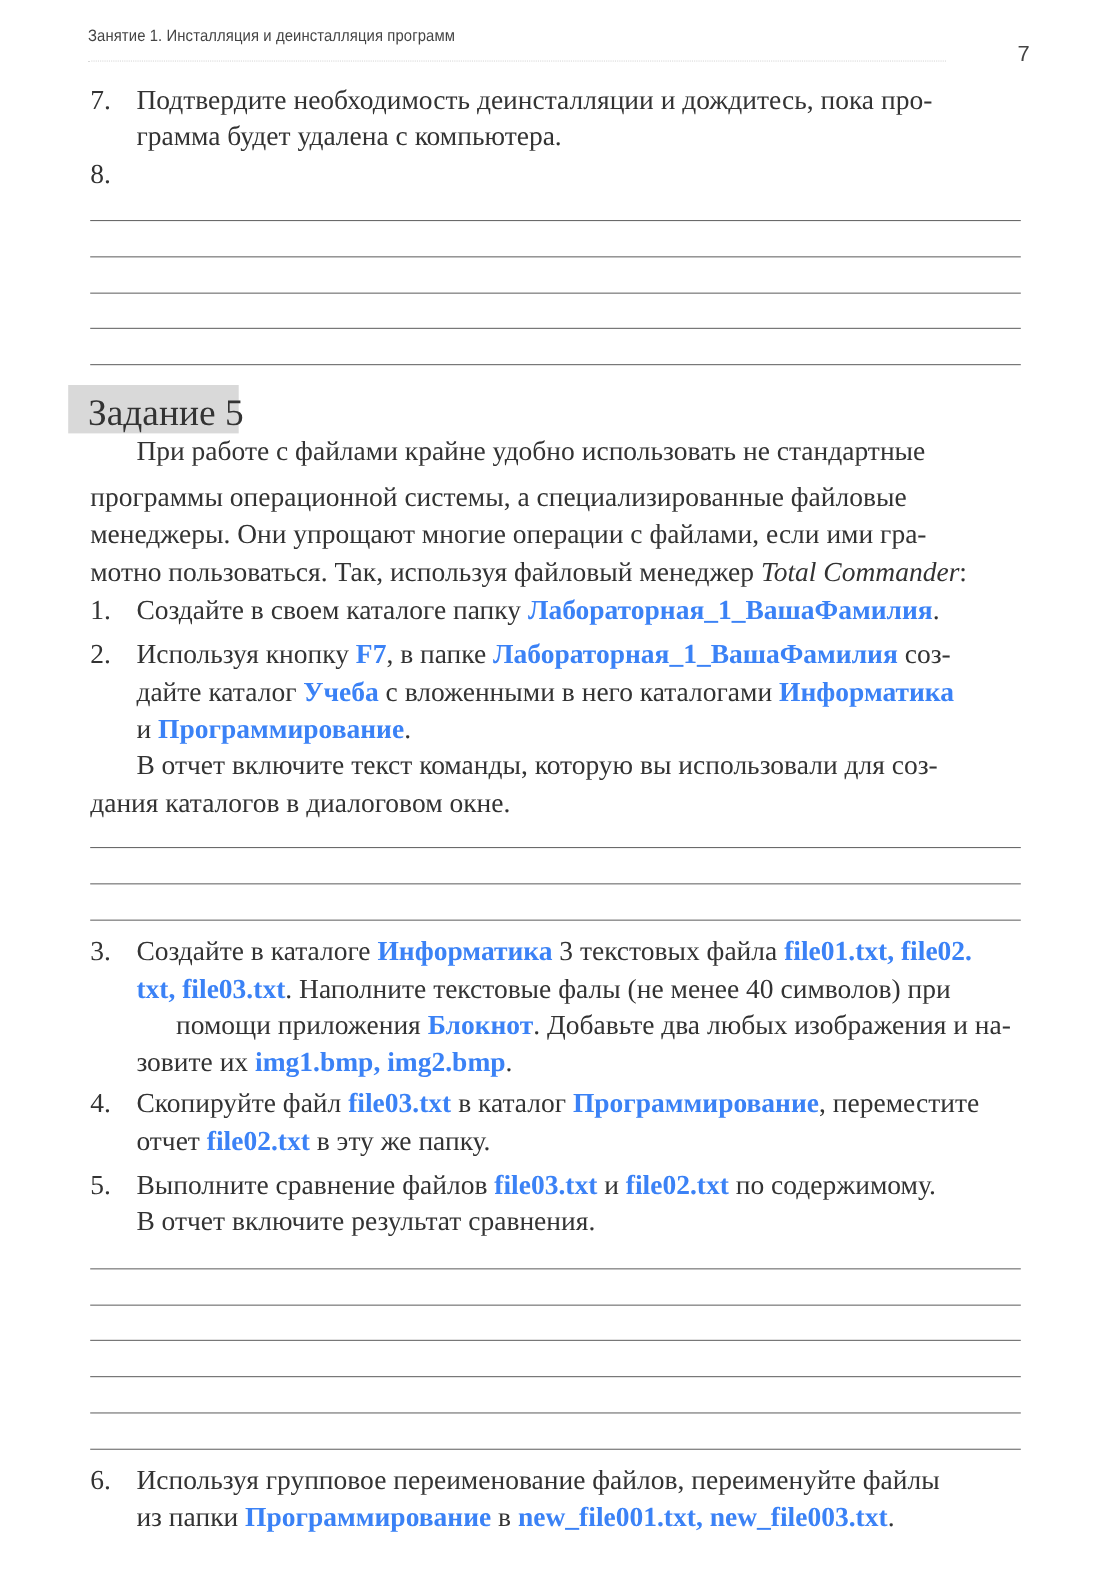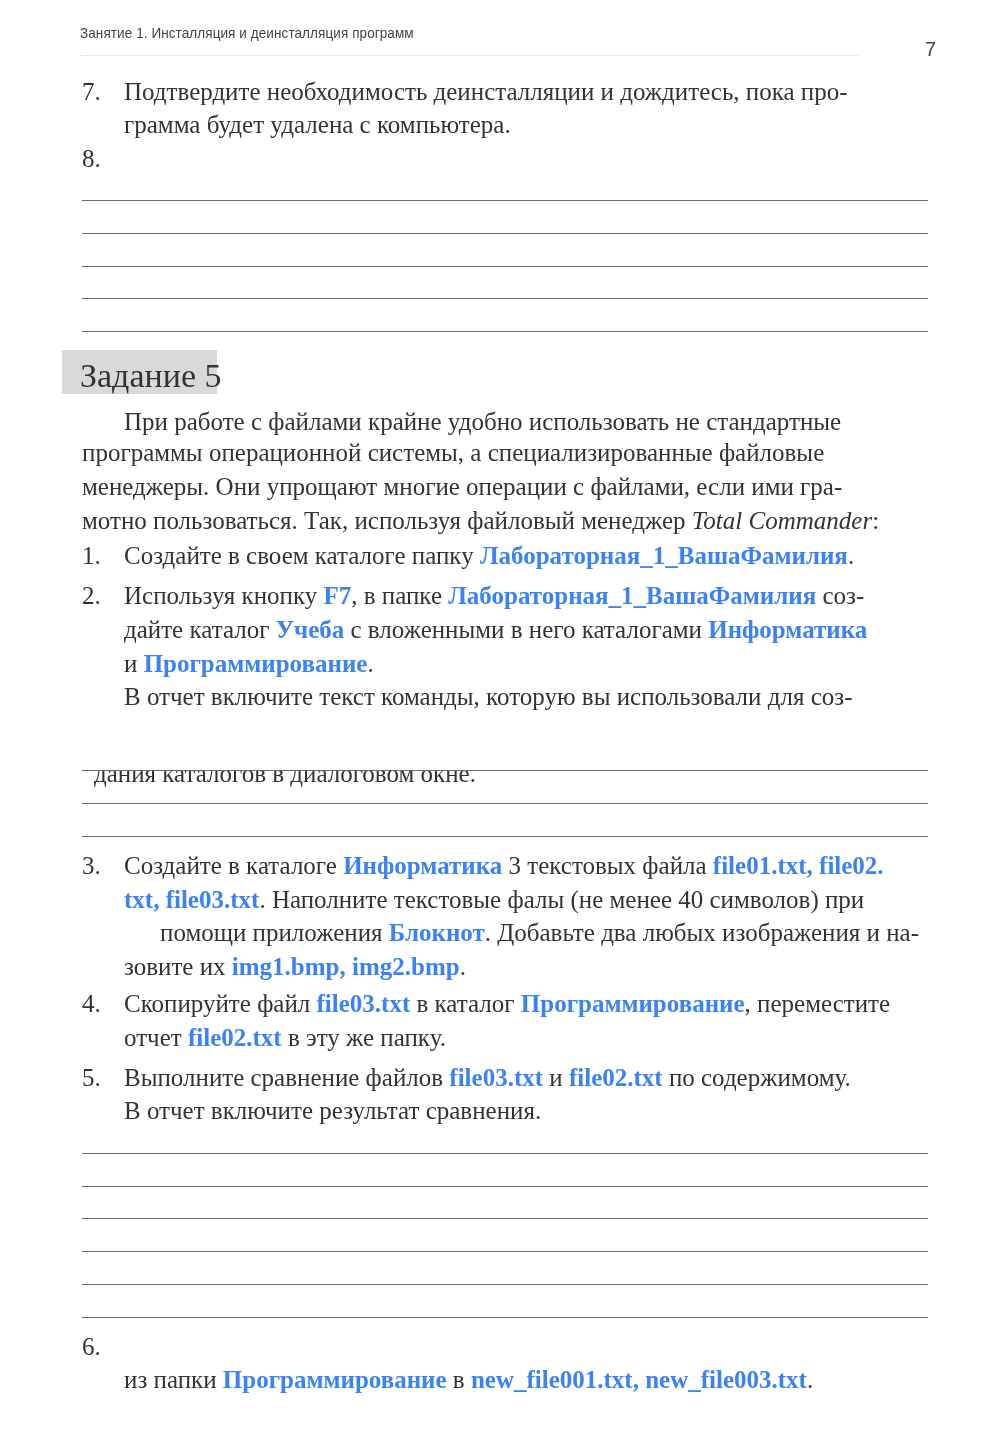--- a/index.html
+++ b/index.html
@@ -33,34 +33,34 @@
 
   <div class="rule" style="top:200px;"></div>
   <div class="rule" style="top:233px;"></div>
   <div class="rule" style="top:266px;"></div>
   <div class="rule" style="top:298px;"></div>
   <div class="rule" style="top:331px;"></div>
 
   <div class="heading-box"></div>
   <div class="heading-text">Задание 5</div>
 
-  <div class="serif line" style="left:124px; top:408px;">При работе с файлами крайне удобно использовать не стандартные</div>
+  <div class="serif line" style="left:124px; top:397px;">При работе с файлами крайне удобно использовать не стандартные</div>
   <div class="serif line" style="left:82px; top:439px;">программы операционной системы, а специализированные файловые</div>
   <div class="serif line" style="left:82px; top:473px;">менеджеры. Они упрощают многие операции с файлами, если ими гра-</div>
   <div class="serif line" style="left:82px; top:507px;"><span>мотно пользоваться. Так, используя файловый менеджер </span><i>Total Commander</i><span>:</span></div>
 
   <div class="serif num" style="left:82px; top:542px;">1.</div>
   <div class="serif line" style="left:124px; top:542px;"><span>Создайте в своем каталоге папку </span><b>Лабораторная_1_ВашаФамилия</b><span>.</span></div>
 
   <div class="serif num" style="left:82px; top:582px;">2.</div>
   <div class="serif line" style="left:124px; top:582px;"><span>Используя кнопку </span><b>F7</b><span>, в папке </span><b>Лабораторная_1_ВашаФамилия</b><span> соз-</span></div>
   <div class="serif line" style="left:124px; top:616px;"><span>дайте каталог </span><b>Учеба</b><span> с вложенными в него каталогами </span><b>Информатика</b></div>
   <div class="serif line" style="left:124px; top:650px;"><span>и </span><b>Программирование</b><span>.</span></div>
   <div class="serif line" style="left:124px; top:683px;">В отчет включите текст команды, которую вы использовали для соз-</div>
-  <div class="serif line" style="left:82px; top:760px;margin-left:12px;">дания каталогов в диалоговом окне.</div>
+  <div class="serif line" style="left:82px; top:717px;">дания каталогов в диалоговом окне.</div>
 
   <div class="rule" style="top:770px;"></div>
   <div class="rule" style="top:803px;"></div>
   <div class="rule" style="top:836px;"></div>
 
   <div class="serif num" style="left:82px; top:852px;">3.</div>
   <div class="serif line" style="left:124px; top:852px;"><span>Создайте в каталоге </span><b>Информатика</b><span> 3 текстовых файла </span><b>file01.txt, file02.</b></div>
   <div class="serif line" style="left:124px; top:886px;"><b>txt, file03.txt</b><span>. Наполните текстовые фалы (не менее 40 символов) при</span></div>
   <div class="serif line" style="left:124px; top:919px;margin-left:36px;"><span>помощи приложения </span><b>Блокнот</b><span>. Добавьте два любых изображения и на-</span></div>
   <div class="serif line" style="left:124px; top:953px;"><span>зовите их </span><b>img1.bmp, img2.bmp</b><span>.</span></div>
@@ -74,15 +74,16 @@
   <div class="serif line" style="left:124px; top:1097px;">В отчет включите результат сравнения.</div>
 
   <div class="rule" style="top:1153px;"></div>
   <div class="rule" style="top:1186px;"></div>
   <div class="rule" style="top:1218px;"></div>
   <div class="rule" style="top:1251px;"></div>
   <div class="rule" style="top:1284px;"></div>
   <div class="rule" style="top:1317px;"></div>
 
   <div class="serif num" style="left:82px; top:1333px;">6.</div>
+  <div class="serif line" style="left:124px; top:1333px;">Используя групповое переименование файлов, переименуйте файлы</div>
   <div class="serif line" style="left:124px; top:1366px;"><span>из папки </span><b>Программирование</b><span> в </span><b>new_file001.txt, new_file003.txt</b><span>.</span></div>
 
 </div>
 
 </body></html>

